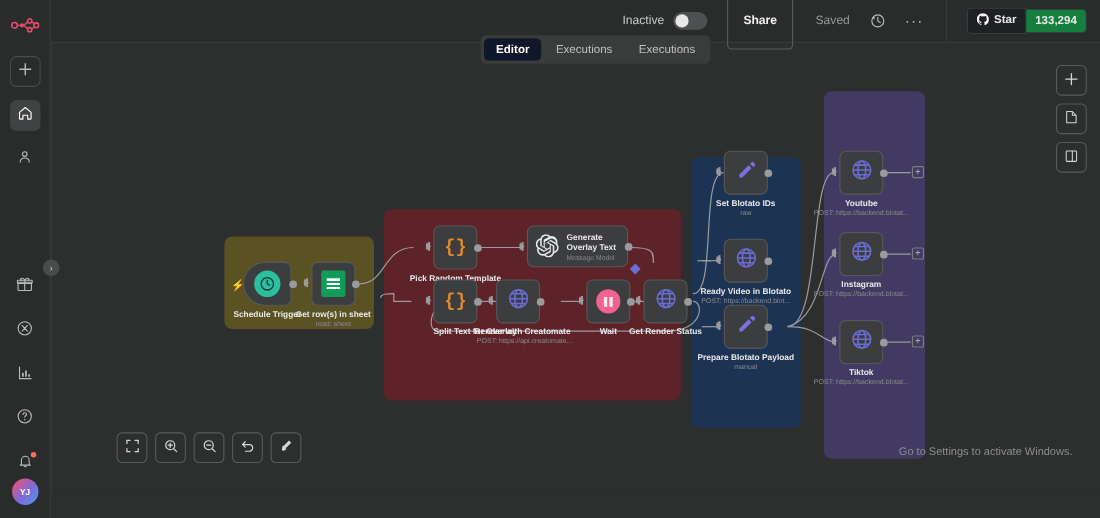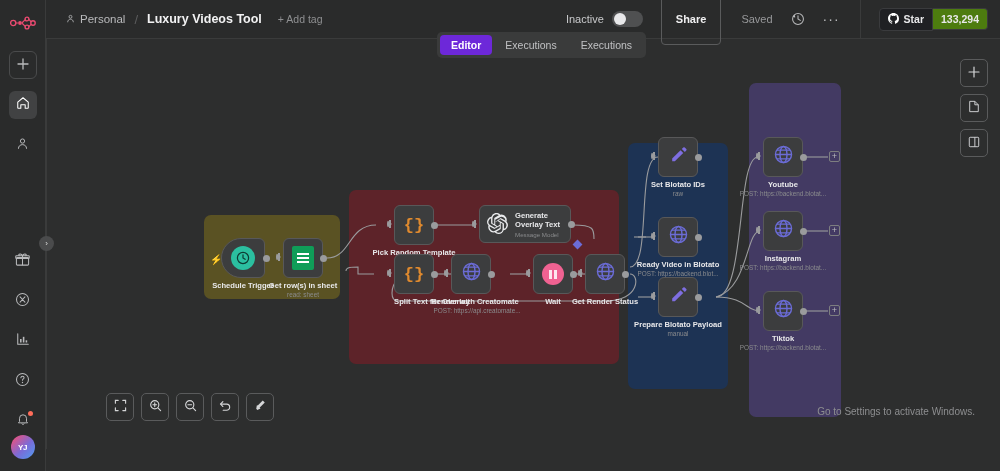--- a/index.html
+++ b/index.html
@@ -81,33 +81,33 @@
     display: flex; align-items: center; margin-left: 20px; margin-right: 12px;
     border-left: 1px solid #3a3b3b; padding-left: 18px; height: 100%;
   }
   .gh-star {
     display: flex; gap: 5px;
     background: #1f2023; border: 1px solid #3a3b3d;
     border-radius: 4px 0 0 4px; padding: 4px 8px; font-size: 10.5px; color: #e8e8ea;
     font-weight: bold;
   }
   .gh-count {
-    background: #4d7c0f; border: 1px solid #3a3b3d; border-left: none;
+    background: #15803d; border: 1px solid #3a3b3d; border-left: none;
     border-radius: 0 4px 4px 0; padding: 4px 8px; font-size: 10.5px; color: #e8e8ea;
     font-weight: bold;
   }
 
   
   .tabs {
     position: absolute; left: 437px; top: 32px;
     background: #3a3b3b; border-radius: 5px; padding: 3px;
     display: flex; gap: 2px; z-index: 35;
   }
   .tab { font-size: 10.5px; color: #c0c1c3; padding: 4px 11px; border-radius: 4px; }
-  .tab.active { background: #6d28d9; color: #fff; font-weight: bold; }
+  .tab.active { background: #0f172a; color: #fff; font-weight: bold; }
 
   
   .canvas {
     position: absolute; left: 46px; top: 39px; right: 0; bottom: 22px;
     background: #2d2e2e; overflow: hidden;
   }
   .canvas-edge-left {
     position: absolute; left: 0; top: 0; width: 1px; height: 100%;
     background: #3a3b3b;
   }
@@ -316,34 +316,20 @@
     </div>
 
     <div class="sb-avatar">YJ</div>
   </div>
 
   <div class="sb-collapse">
     <span>›</span>
   </div>
 
   <div class="header">
-    <div class="bc">
-      <span class="bc-personal">
-        <span>
-          <svg width="9" height="9" viewBox="0 0 16 16">
-              <circle cx="8" cy="5" r="2.6" fill="none" stroke="currentColor" stroke-width="1.4"></circle>
-              <path d="M3 14c0-2.8 2.2-4.6 5-4.6s5 1.8 5 4.6" fill="none" stroke="currentColor" stroke-width="1.4" stroke-linecap="round"></path>
-            </svg>
-        </span>
-        <span>Personal</span>
-      </span>
-      <span class="bc-sep">/</span>
-      <span class="bc-title">Luxury Videos Tool</span>
-      <span class="add-tag">+ Add tag</span>
-    </div>
 
     <div class="hdr-right">
       <span class="inactive-label">Inactive</span>
       <div class="toggle"></div>
       <div class="share-btn">Share</div>
       <span class="saved-label">Saved</span>
       <span class="hdr-icon">
         <svg width="14" height="14" viewBox="0 0 16 16">
             <circle cx="8" cy="8" r="6.2" fill="none" stroke="currentColor" stroke-width="1.2"></circle>
             <path d="M8 4.3V8l2.6 1.6" fill="none" stroke="currentColor" stroke-width="1.2" stroke-linecap="round"></path>

